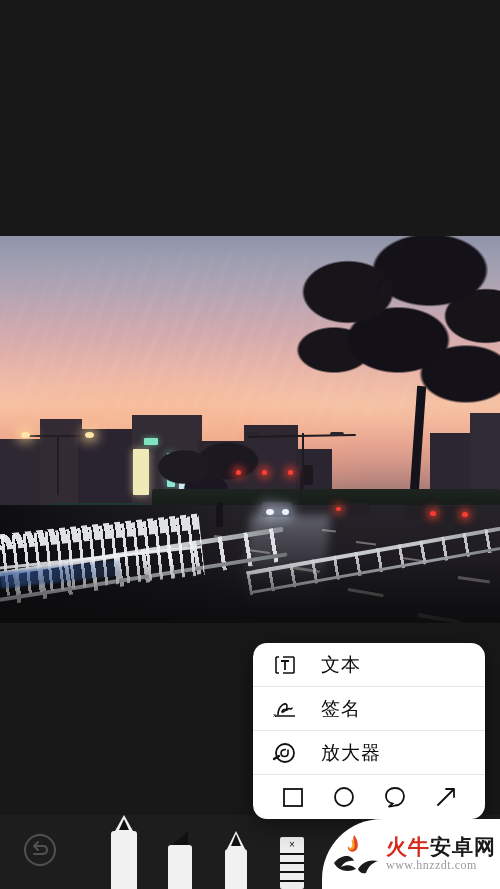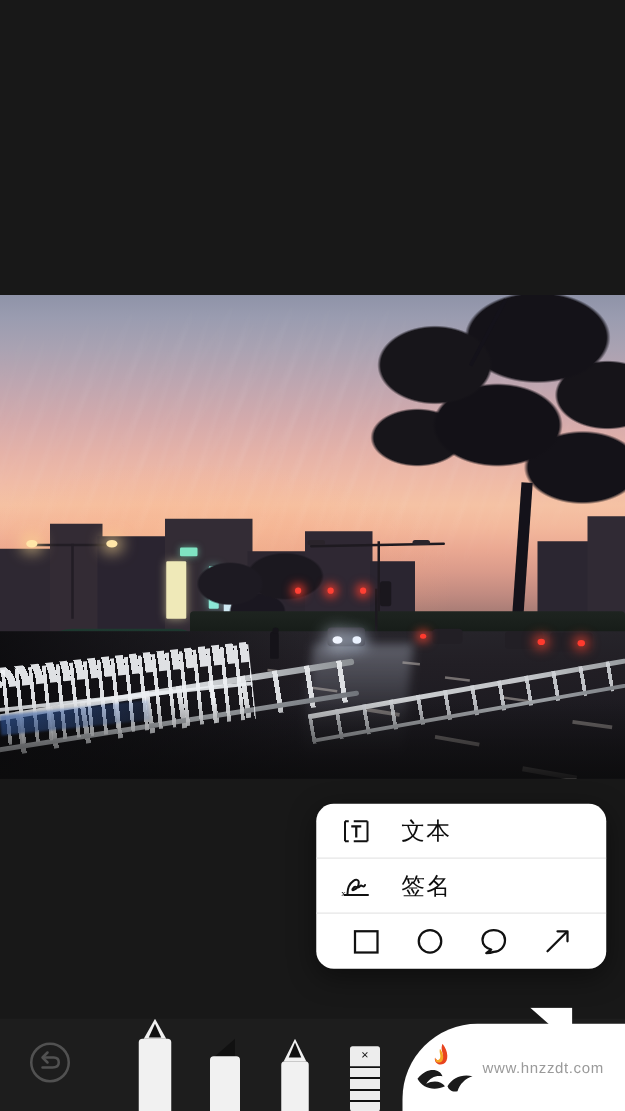--- a/index.html
+++ b/index.html
@@ -340,21 +340,21 @@
   .watermark {
     position:absolute; right:0; bottom:0; width:178px; height:70px; z-index:60;
     background:#ffffff;
     border-top-left-radius:60px;
     display:flex; align-items:center; padding-left:6px;
   }
   .wm-logo { width:56px; height:50px; flex:none; position:relative; }
   .wm-text { margin-left:2px; }
   .wm-title { font-size:21px; font-weight:bold; color:#1a1a1a; letter-spacing:1px; line-height:22px; }
   .wm-title .red { color:#d32a1c; }
-  .wm-url { font-size:12px; color:#9a9a9a; line-height:14px; letter-spacing:.5px; }
+  .wm-url { font-size:12px; color:#9a9a9a; line-height:14px; letter-spacing:.5px;font-family:Liberation Serif, serif; }
 </style>
 </head>
 <body>
 
 <div class="screen">
 
 
   <div class="canvas-area">
 
     <div class="photo">
@@ -472,20 +472,30 @@
       <div class="popup-icon">
         <svg width="28" height="26" viewBox="0 0 28 26">
           <path d="M4 20 H24" stroke="#111" stroke-width="1.6" fill="none"></path>
           <path d="M7 19 C7 9, 16 5, 16 10 C16 16, 8 18, 12 14 C14 12, 15 16, 17 13 C18.5 11, 19.5 15, 21 12" stroke="#111" stroke-width="1.6" fill="none" stroke-linecap="round"></path>
           <text x="2" y="21" font-size="7" fill="#111" font-family="Liberation Serif, serif">x</text>
         </svg>
       </div>
       <div class="popup-label">签名</div>
     </div>
 
+    <div class="popup-row">
+      <div class="popup-icon">
+        <svg width="28" height="26" viewBox="0 0 28 26">
+          <circle cx="14" cy="13" r="9" fill="none" stroke="#111" stroke-width="1.8"></circle>
+          <path d="M8 16 L3 19" stroke="#111" stroke-width="2.4" stroke-linecap="round"></path>
+          <path d="M15 9.5 c-3.2 0 -5 1.6 -5 3.6 c0 2 1.6 3.4 3.6 3.4 c2 0 3.4 -1.2 3.4 -3.2 V9.5" fill="none" stroke="#111" stroke-width="1.6"></path>
+        </svg>
+      </div>
+      <div class="popup-label">放大器</div>
+    </div>
 
     <div class="shape-row">
       <div class="shape-ic">
         <svg width="24" height="24" viewBox="0 0 24 24">
             <rect x="3" y="4" width="18" height="17" fill="none" stroke="#111" stroke-width="1.8"></rect>
           </svg>
       </div>
       <div class="shape-ic">
         <svg width="24" height="24" viewBox="0 0 24 24">
             <circle cx="12" cy="12" r="9" fill="none" stroke="#111" stroke-width="1.8"></circle>
@@ -557,17 +567,20 @@
   <div class="watermark">
     <div class="wm-logo">
       <svg width="56" height="50" viewBox="0 0 56 50">
         <path d="M26 6 C24 11 27 13 26 17 C25 20 21 20 20 17 C19 21 23 24 27 22 C31 20 31 12 26 6 Z" fill="#e8441f"></path>
         <path d="M24 10 C23 13 25 15 24 17.5 C23.3 19.4 20.8 19.4 20.3 17.5 C19.8 20 22.2 22 24.8 20.6 C27.3 19.2 27.3 14 24 10 Z" fill="#f5a623"></path>
         <path d="M6 34 C14 24 24 26 26 32 C21 31 16 33 13 38 C19 35 25 36 28 40 C20 44 10 42 6 34 Z" fill="#1b1b1b"></path>
         <path d="M30 40 C34 33 42 30 50 32 C44 34 40 38 38 44 C34 45 31 43 30 40 Z" fill="#1b1b1b"></path>
       </svg>
     </div>
     <div class="wm-text">
+      <div class="wm-title">
+        <span class="red">火牛</span><span>安卓网</span>
+      </div>
       <div class="wm-url">www.hnzzdt.com</div>
     </div>
   </div>
 
 </div>
 
 </body></html>

